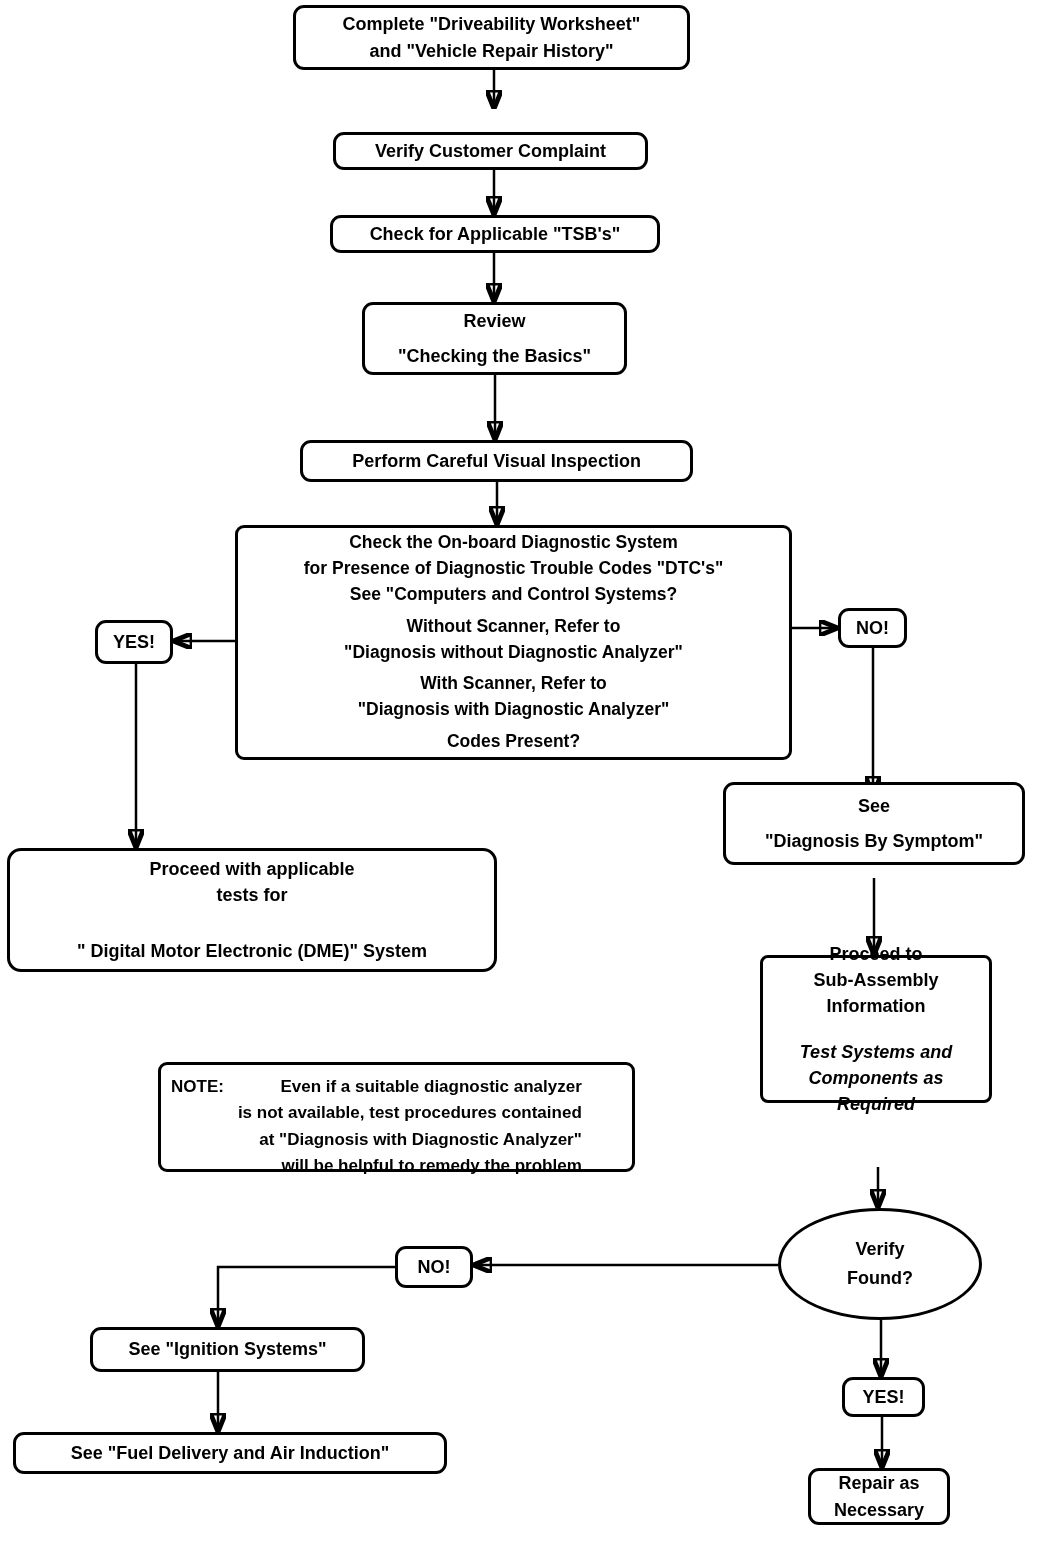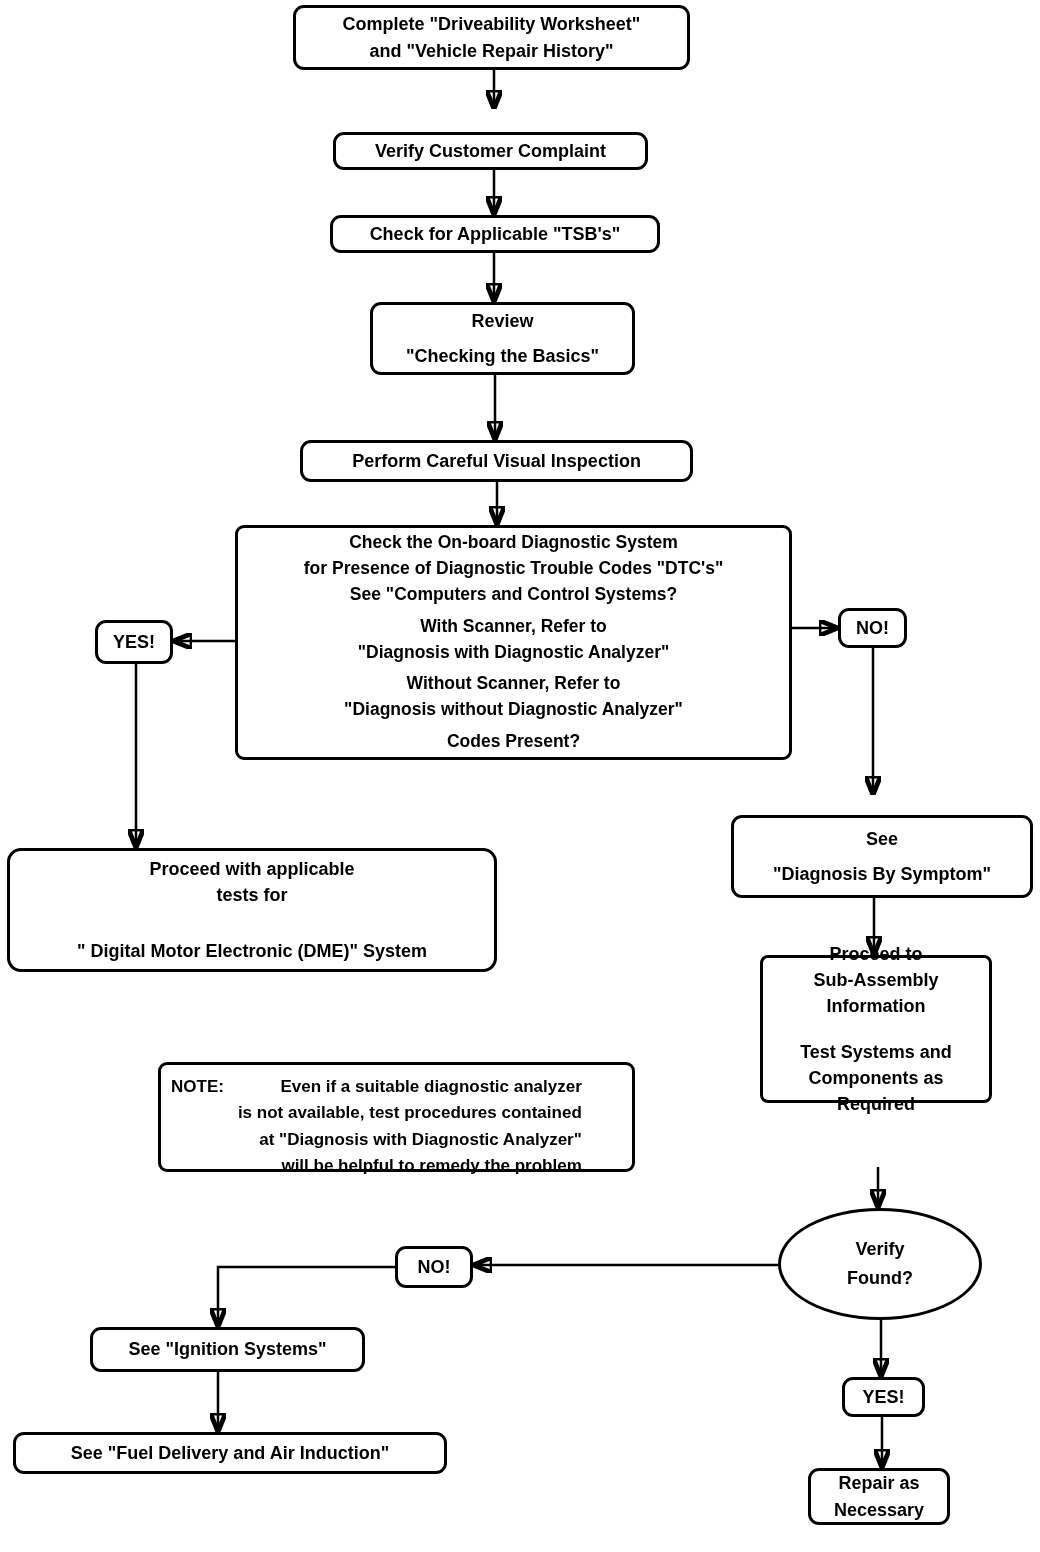--- a/index.html
+++ b/index.html
@@ -46,25 +46,25 @@
   }
   .node .para {
     white-space: pre-line;
   }
   .big {
     font-size: 17.5px;
     line-height: 1.48;
     border-radius: 9px;
   }
   .big .para { margin: 3px 0; }
-  .loose { line-height: 1.9; margin-left: 8px; }
+  .loose { line-height: 1.9; }
   .dme .para { margin: 15px 0; }
   .dme .para + .para { margin-top: 14px; }
   .sub .para { margin: 0; }
-  .sub .para + .para { margin-top: 20px; }
+  .sub .para + .para { margin-top: 20px; font-style: italic; }
   .ellipse {
     border-radius: 50%;
     line-height: 1.6;
   }
   .notebox {
     flex-direction: row;
     align-items: flex-start;
     justify-content: flex-start;
     text-align: right;
     font-size: 17px;
@@ -128,36 +128,36 @@
   </div>
 
   <div class="node" style="left:300px; top:440px; width:393px; height:42px;">
     <span class="para">Perform Careful Visual Inspection</span>
   </div>
 
   <div class="node big" style="left:235px; top:525px; width:557px; height:235px;">
     <div class="para">Check the On-board Diagnostic System
 for Presence of Diagnostic Trouble Codes "DTC's"
 See "Computers and Control Systems?</div>
+    <div class="para">Without Scanner, Refer to
+"Diagnosis without Diagnostic Analyzer"</div>
     <div class="para">With Scanner, Refer to
 "Diagnosis with Diagnostic Analyzer"</div>
-    <div class="para">Without Scanner, Refer to
-"Diagnosis without Diagnostic Analyzer"</div>
     <div class="para">Codes Present?</div>
   </div>
 
   <div class="node" style="left:95px; top:620px; width:78px; height:44px;">
     <span class="para">YES!</span>
   </div>
 
   <div class="node" style="left:838px; top:608px; width:69px; height:40px;">
     <span class="para">NO!</span>
   </div>
 
-  <div class="node loose" style="left:723px; top:815px; width:302px; height:83px;">
+  <div class="node loose" style="left:723px; top:782px; width:302px; height:83px;">
     <span class="para">See
 "Diagnosis By Symptom"</span>
   </div>
 
   <div class="node dme" style="left:7px; top:848px; width:490px; height:124px; border-radius:14px;">
     <div class="para">Proceed with applicable
 tests for</div>
     <div class="para">" Digital Motor Electronic (DME)" System</div>
   </div>
 

